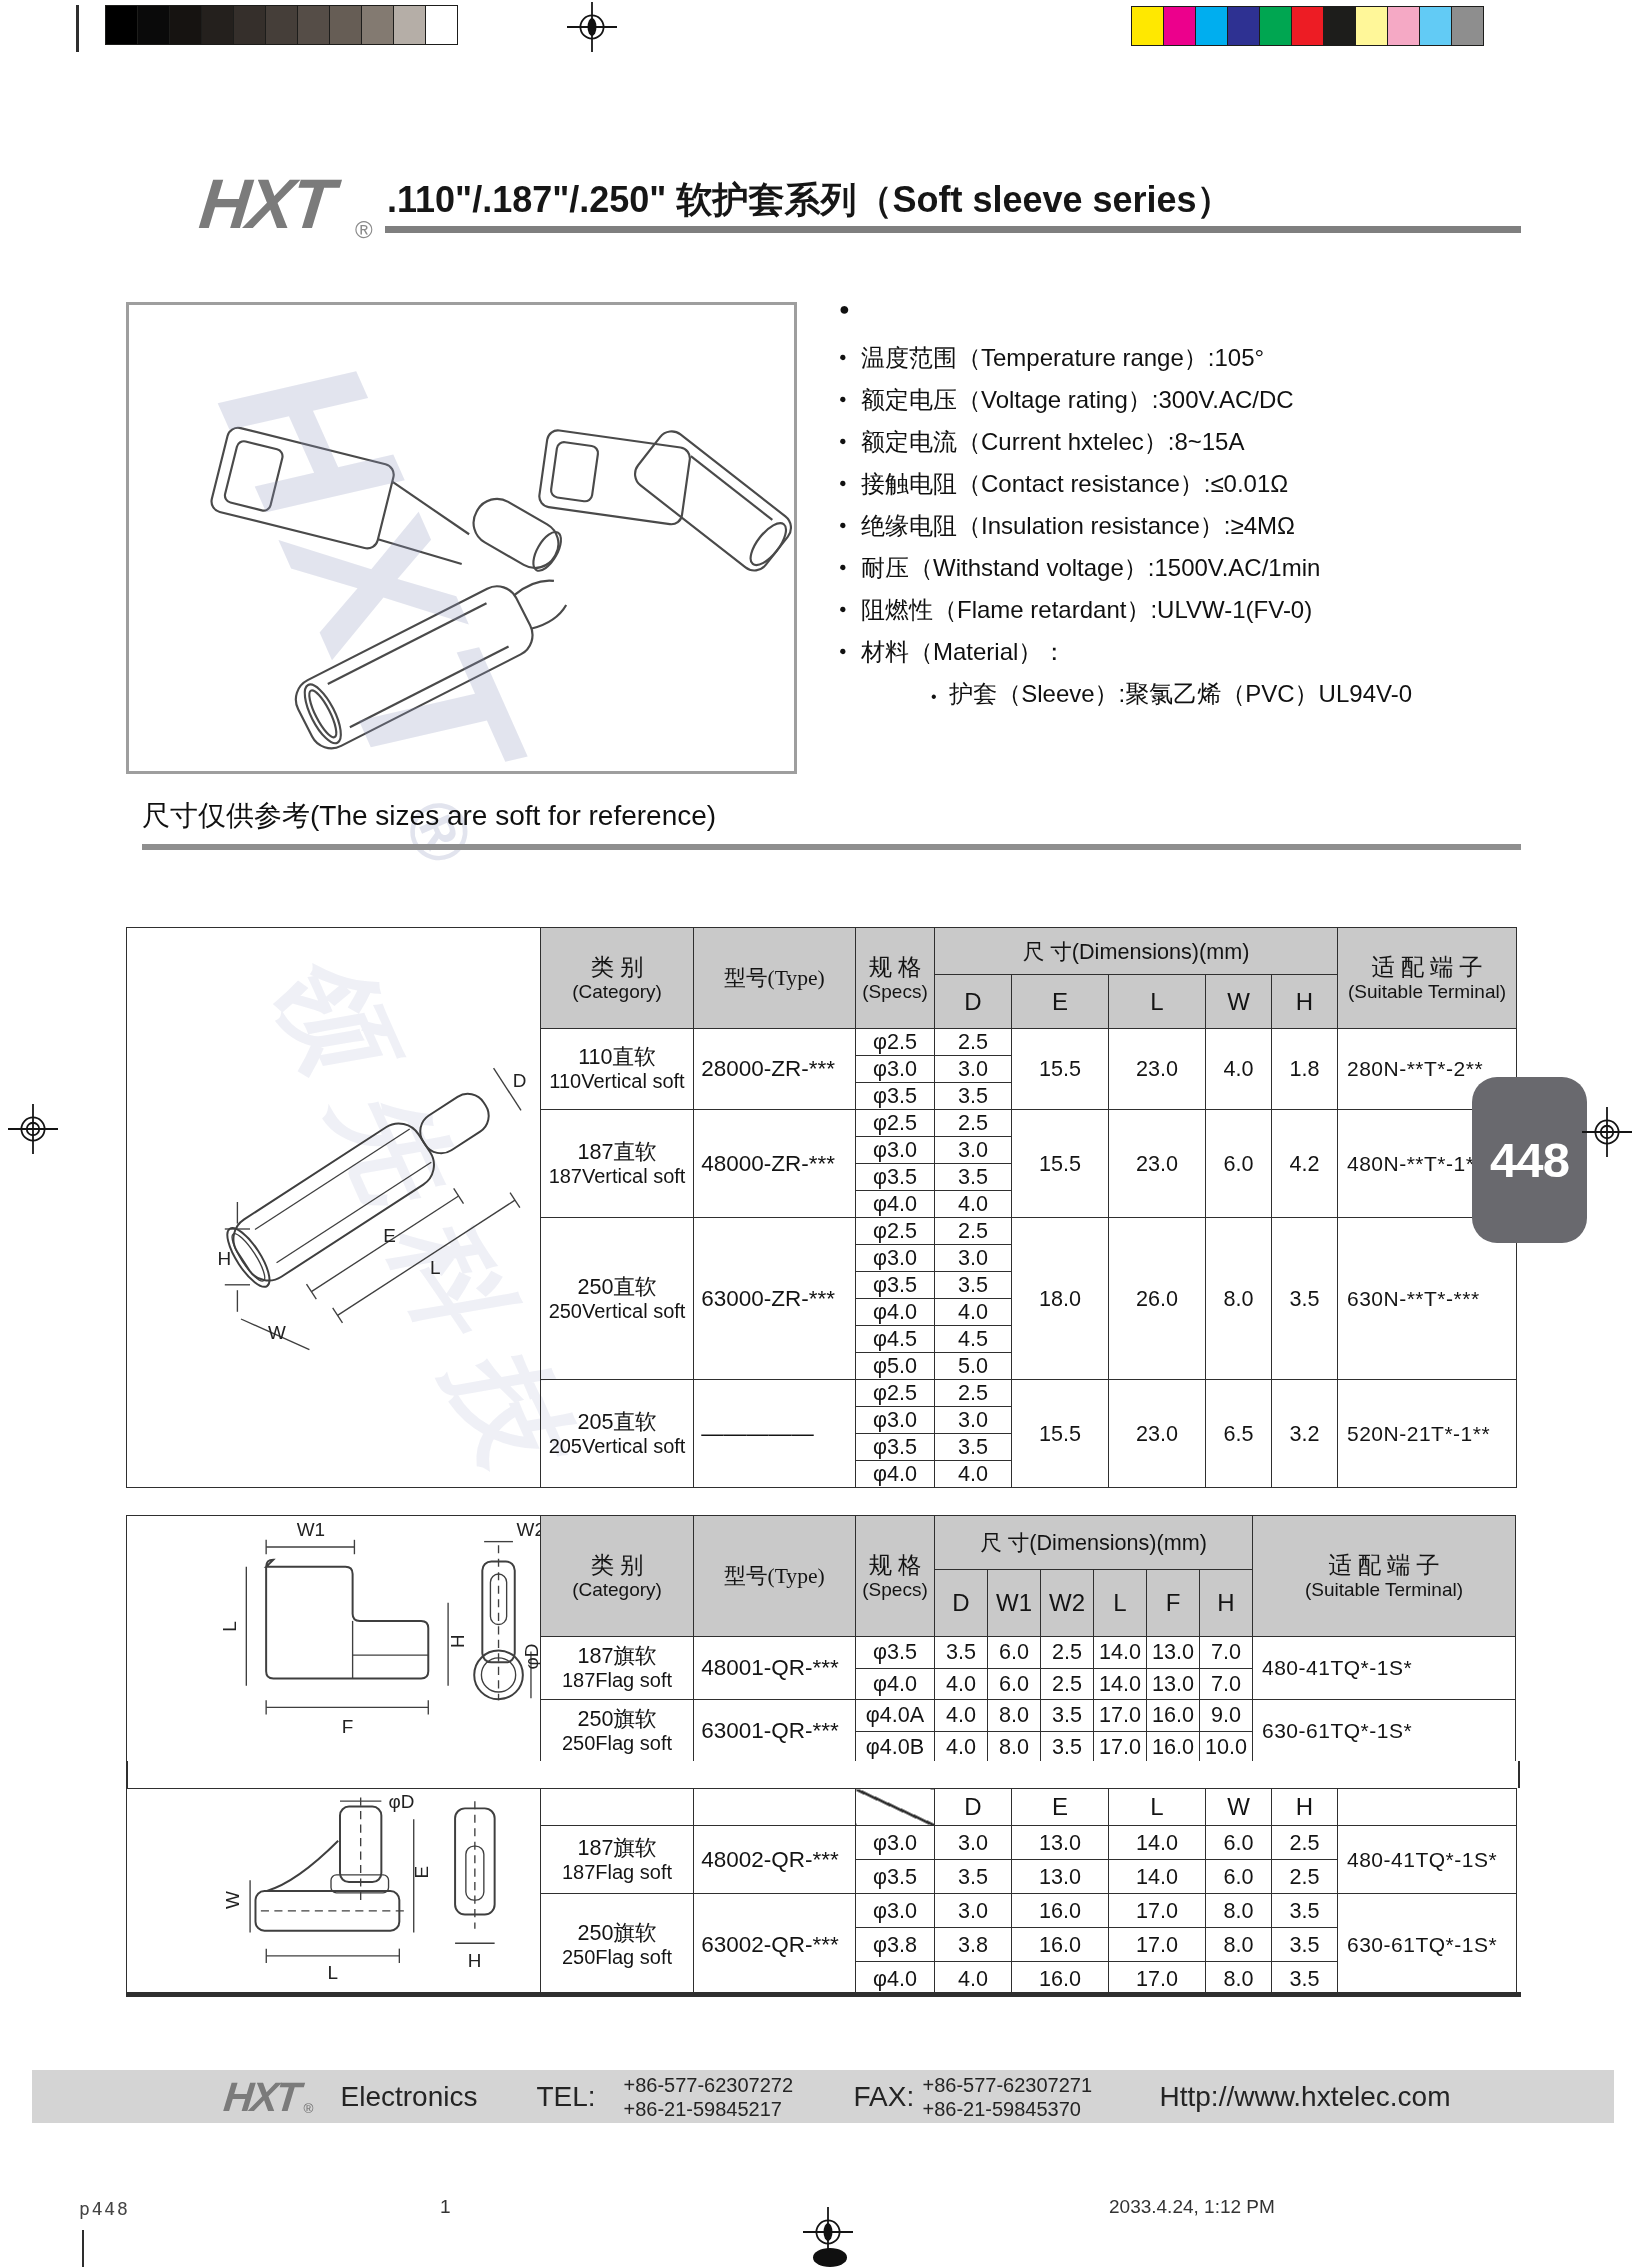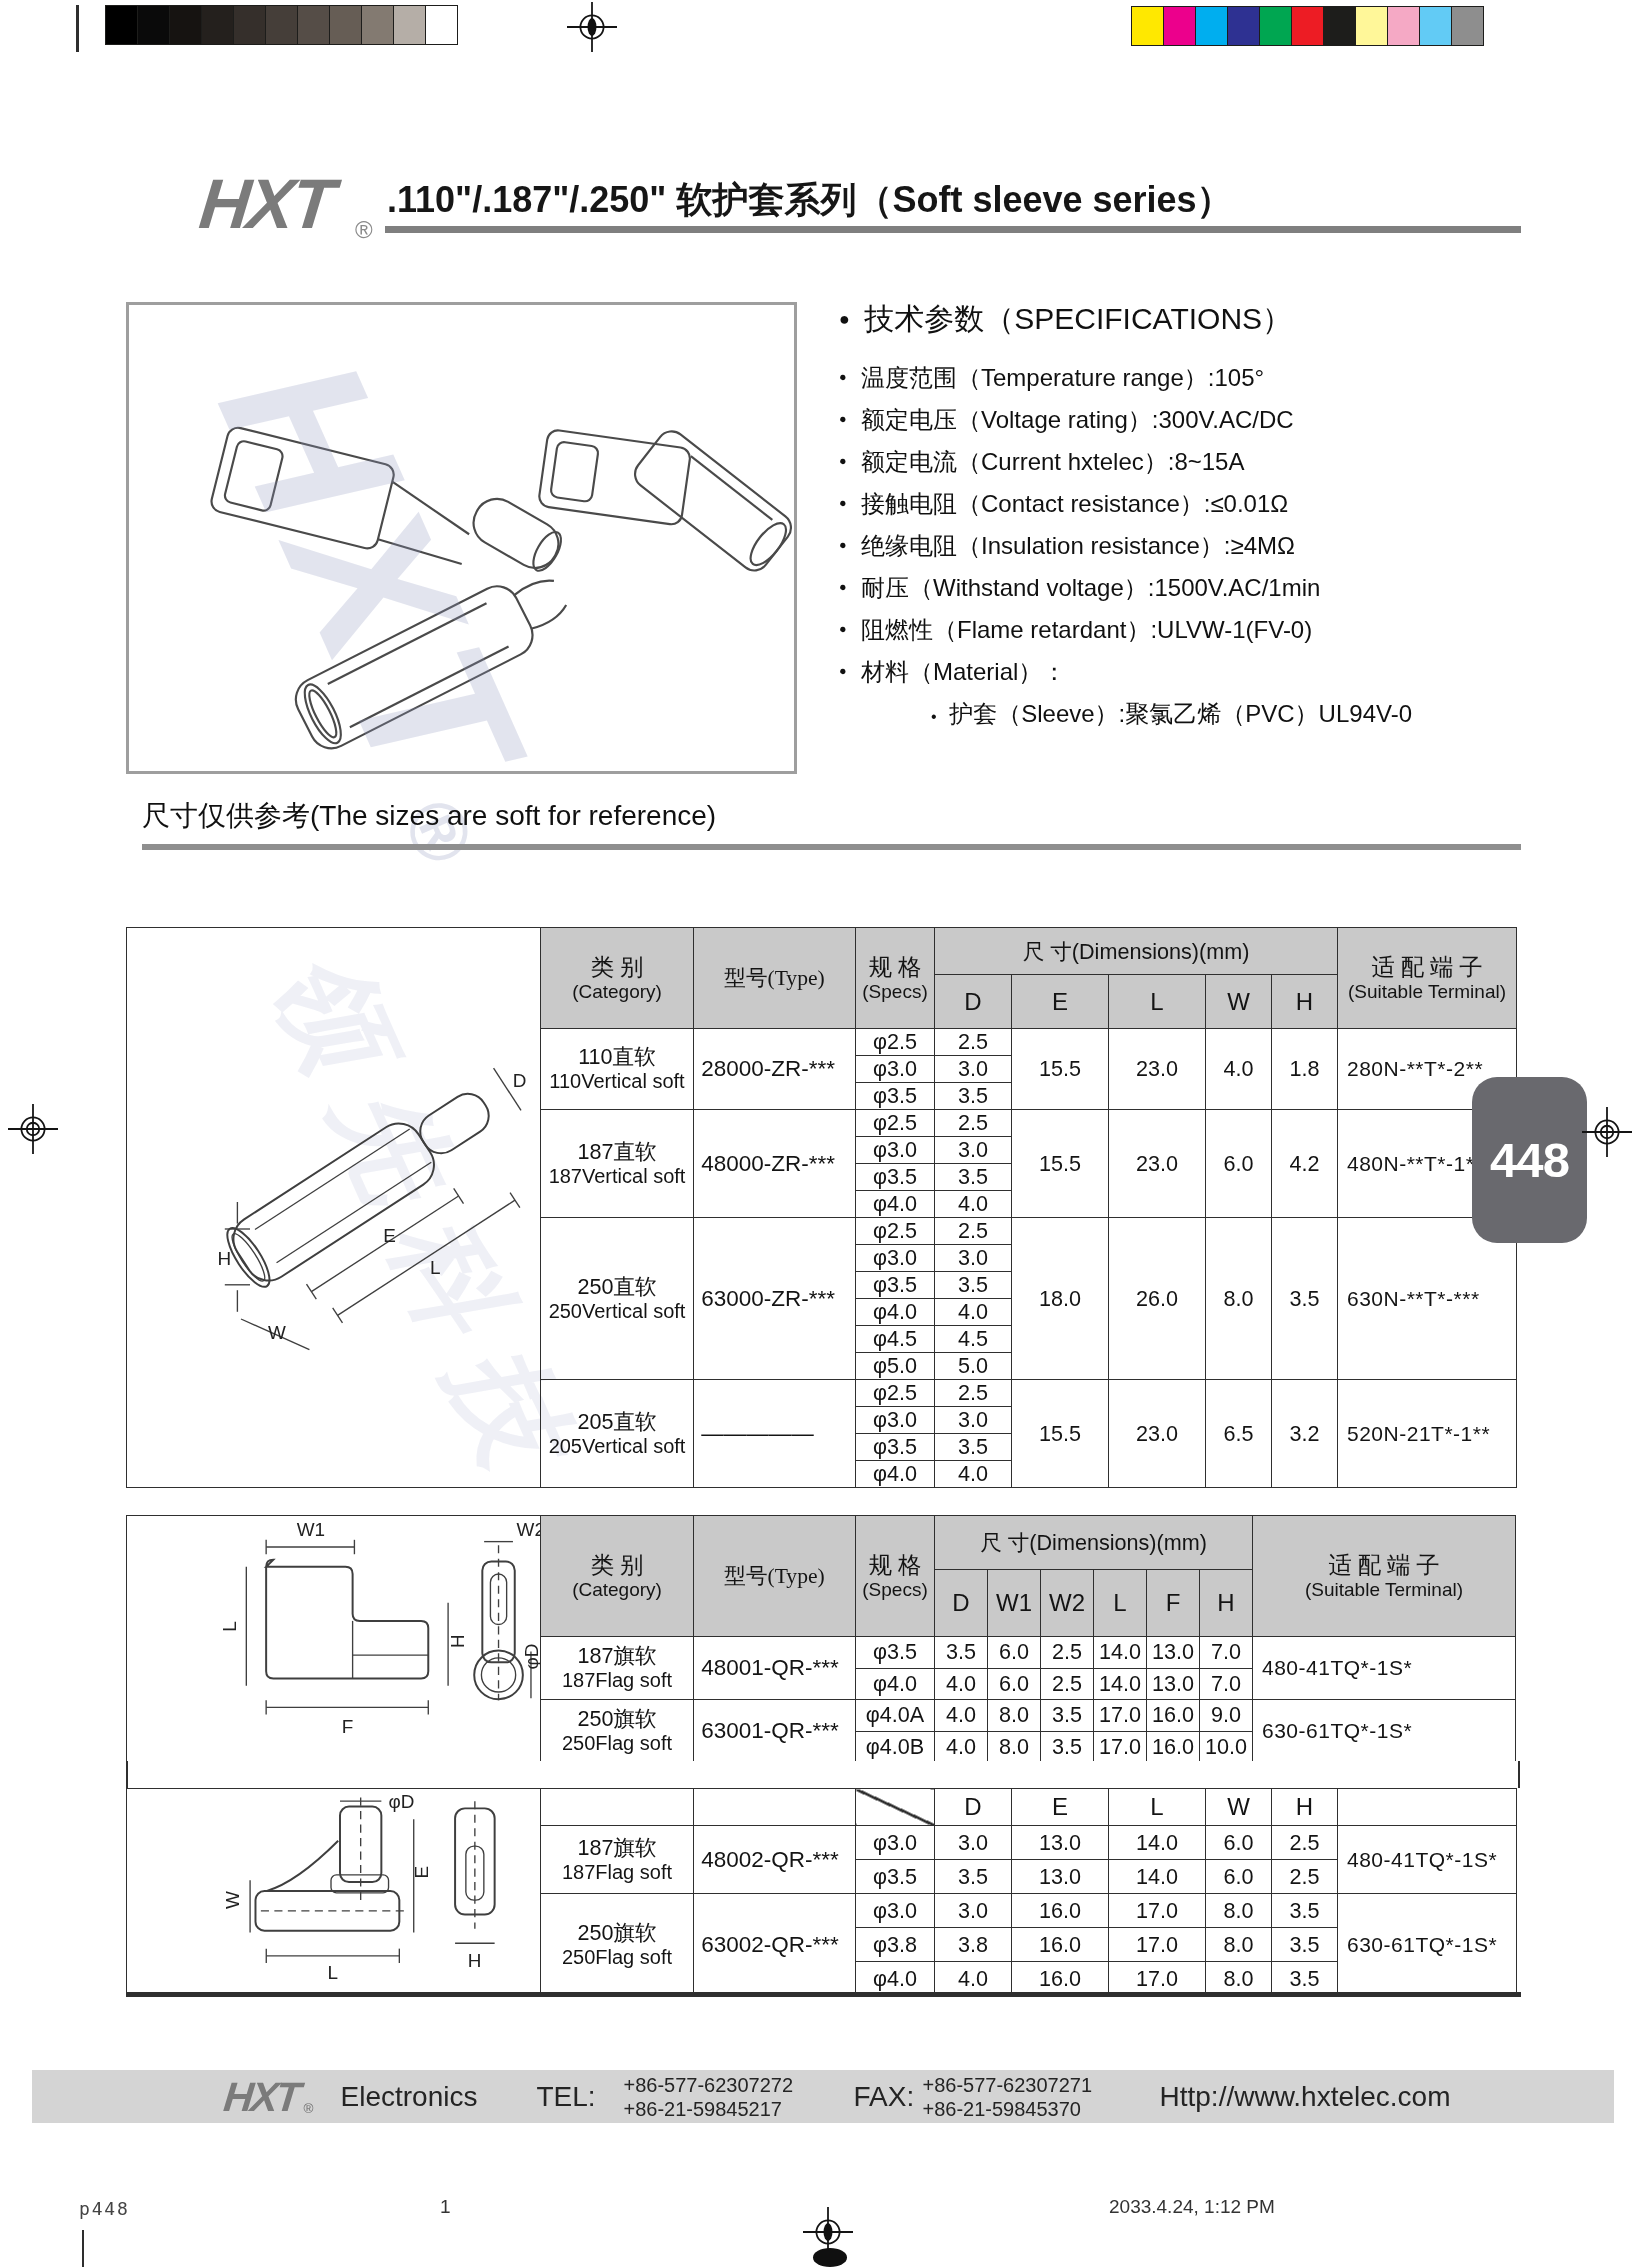--- a/index.html
+++ b/index.html
@@ -139,21 +139,20 @@
           <path d="M452,380 q28,-6 46,6"></path>
           <path d="M452,422 q28,6 46,-6"></path>
         </g>
       </g>
     </svg>
   </div>
 
   <div class="abs" style="left:839px;top:299px;width:594px;">
     <div class="spec-head">
       <span class="b">●</span>
-      <span>技术参数（SPECIFICATIONS）</span>
     </div>
     <div style="height:21.6px;"></div>
     <div class="spec-item">
         <span class="b">●</span>
         <span>温度范围（Temperature range）:105°</span>
       </div>
     <div class="spec-item">
         <span class="b">●</span>
         <span>额定电压（Voltage rating）:300V.AC/DC</span>
       </div>

